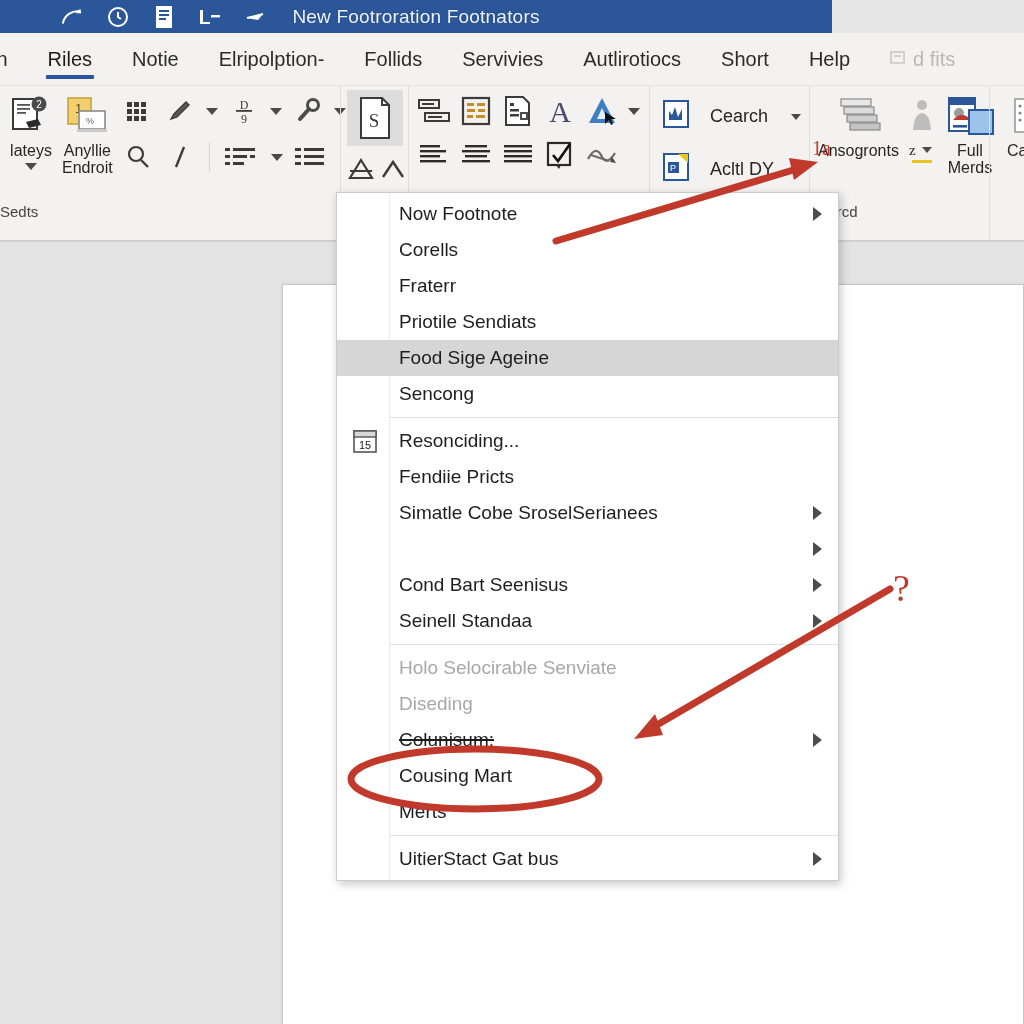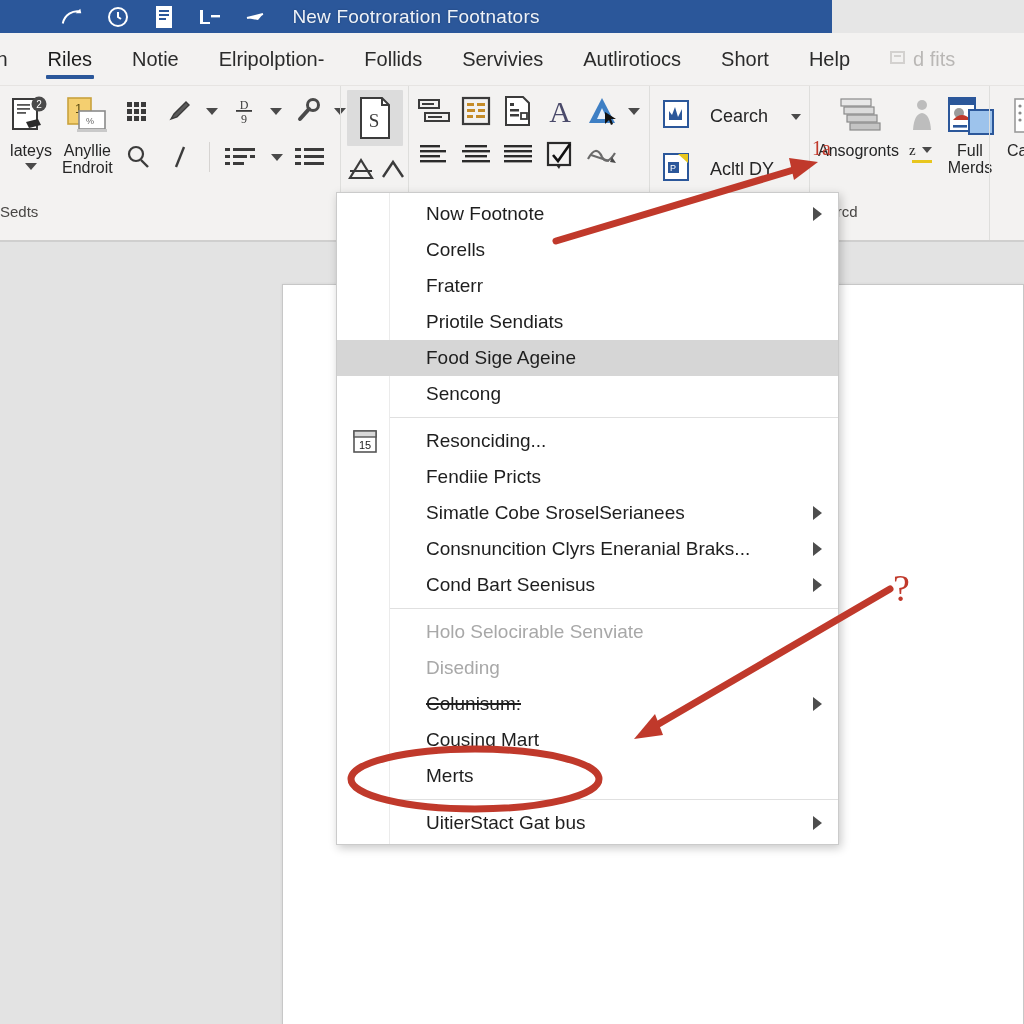--- a/index.html
+++ b/index.html
@@ -171,21 +171,21 @@
     height: 36px;
     padding-left: 62px;
     padding-right: 34px;
     font-size: 19px;
     color: #1e1e1e;
     white-space: nowrap;
   }
   .mi.hl { background: #d6d6d6; }
   .mi.disabled { color: #a8a8a8; }
   .mi.strike .mtext { text-decoration: line-through; text-decoration-thickness: 2px; }
-  .mi .mtext { overflow: hidden; text-overflow: ellipsis; margin-left: 27px; }
+  .mi .mtext { overflow: hidden; text-overflow: ellipsis; }
   .mi .sub {
     position: absolute; right: 16px; top: 50%;
     transform: translateY(-50%);
     width: 0; height: 0;
     border-top: 7px solid transparent;
     border-bottom: 7px solid transparent;
     border-left: 9px solid #4d4d4d;
   }
   .mi .mico {
     position: absolute; left: 14px; top: 50%;
@@ -636,25 +636,28 @@
       <span class="mtext">Resonciding...</span>
     </div>
     <div class="mi">
       <span class="mtext">Fendiie Pricts</span>
     </div>
     <div class="mi">
       <span class="mtext">Simatle Cobe SroselSerianees</span>
       <span class="sub"></span>
     </div>
     <div class="mi">
-      <span class="mtext">Consnuncition Clyrs Eneranial Braks...</span>
       <span class="sub"></span>
     </div>
     <div class="mi">
       <span class="mtext">Cond Bart Seenisus</span>
+      <span class="sub"></span>
+    </div>
+    <div class="mi">
+      <span class="mtext">Seinell Standaa</span>
       <span class="sub"></span>
     </div>
 
     <div class="msep"></div>
 
     <div class="mi disabled">
       <span class="mtext">Holo Selocirable Senviate</span>
     </div>
     <div class="mi disabled">
       <span class="mtext">Diseding</span>

